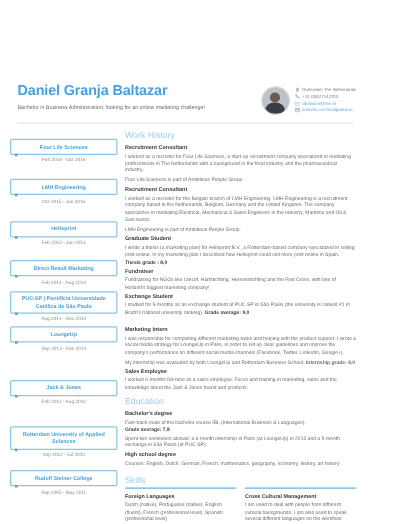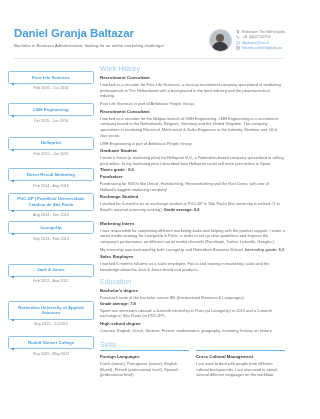--- a/index.html
+++ b/index.html
@@ -6,21 +6,21 @@
   html, body {
     width: 297px; height: 419px;
     background: #ffffff;
     font-family: "Liberation Sans", sans-serif;
     color: #4a4a4a;
     overflow: hidden;
   }
   .page { position: relative; width: 297px; height: 419px; padding: 0; }
 
   
-  .header { display: flex; align-items: flex-start; padding: 27px 12px 0 14px; }
+  .header { display: flex; align-items: flex-start; padding: 27px 12px 0 14px; margin-top: 40px; }
   .header-left { flex: 1 1 auto; padding-right: 8px; }
   .name {
     font-size: 11.5px; font-weight: bold; color: #4a9fe0;
     letter-spacing: -0.1px; line-height: 13px; white-space: nowrap;
   }
   .tagline {
     margin-top: 3px; font-size: 4.3px; line-height: 6px; color: #6d6d6d;
     max-width: 150px;
   }
   .header-right { display: flex; align-items: flex-start; gap: 4px; padding-top: 2px; }

